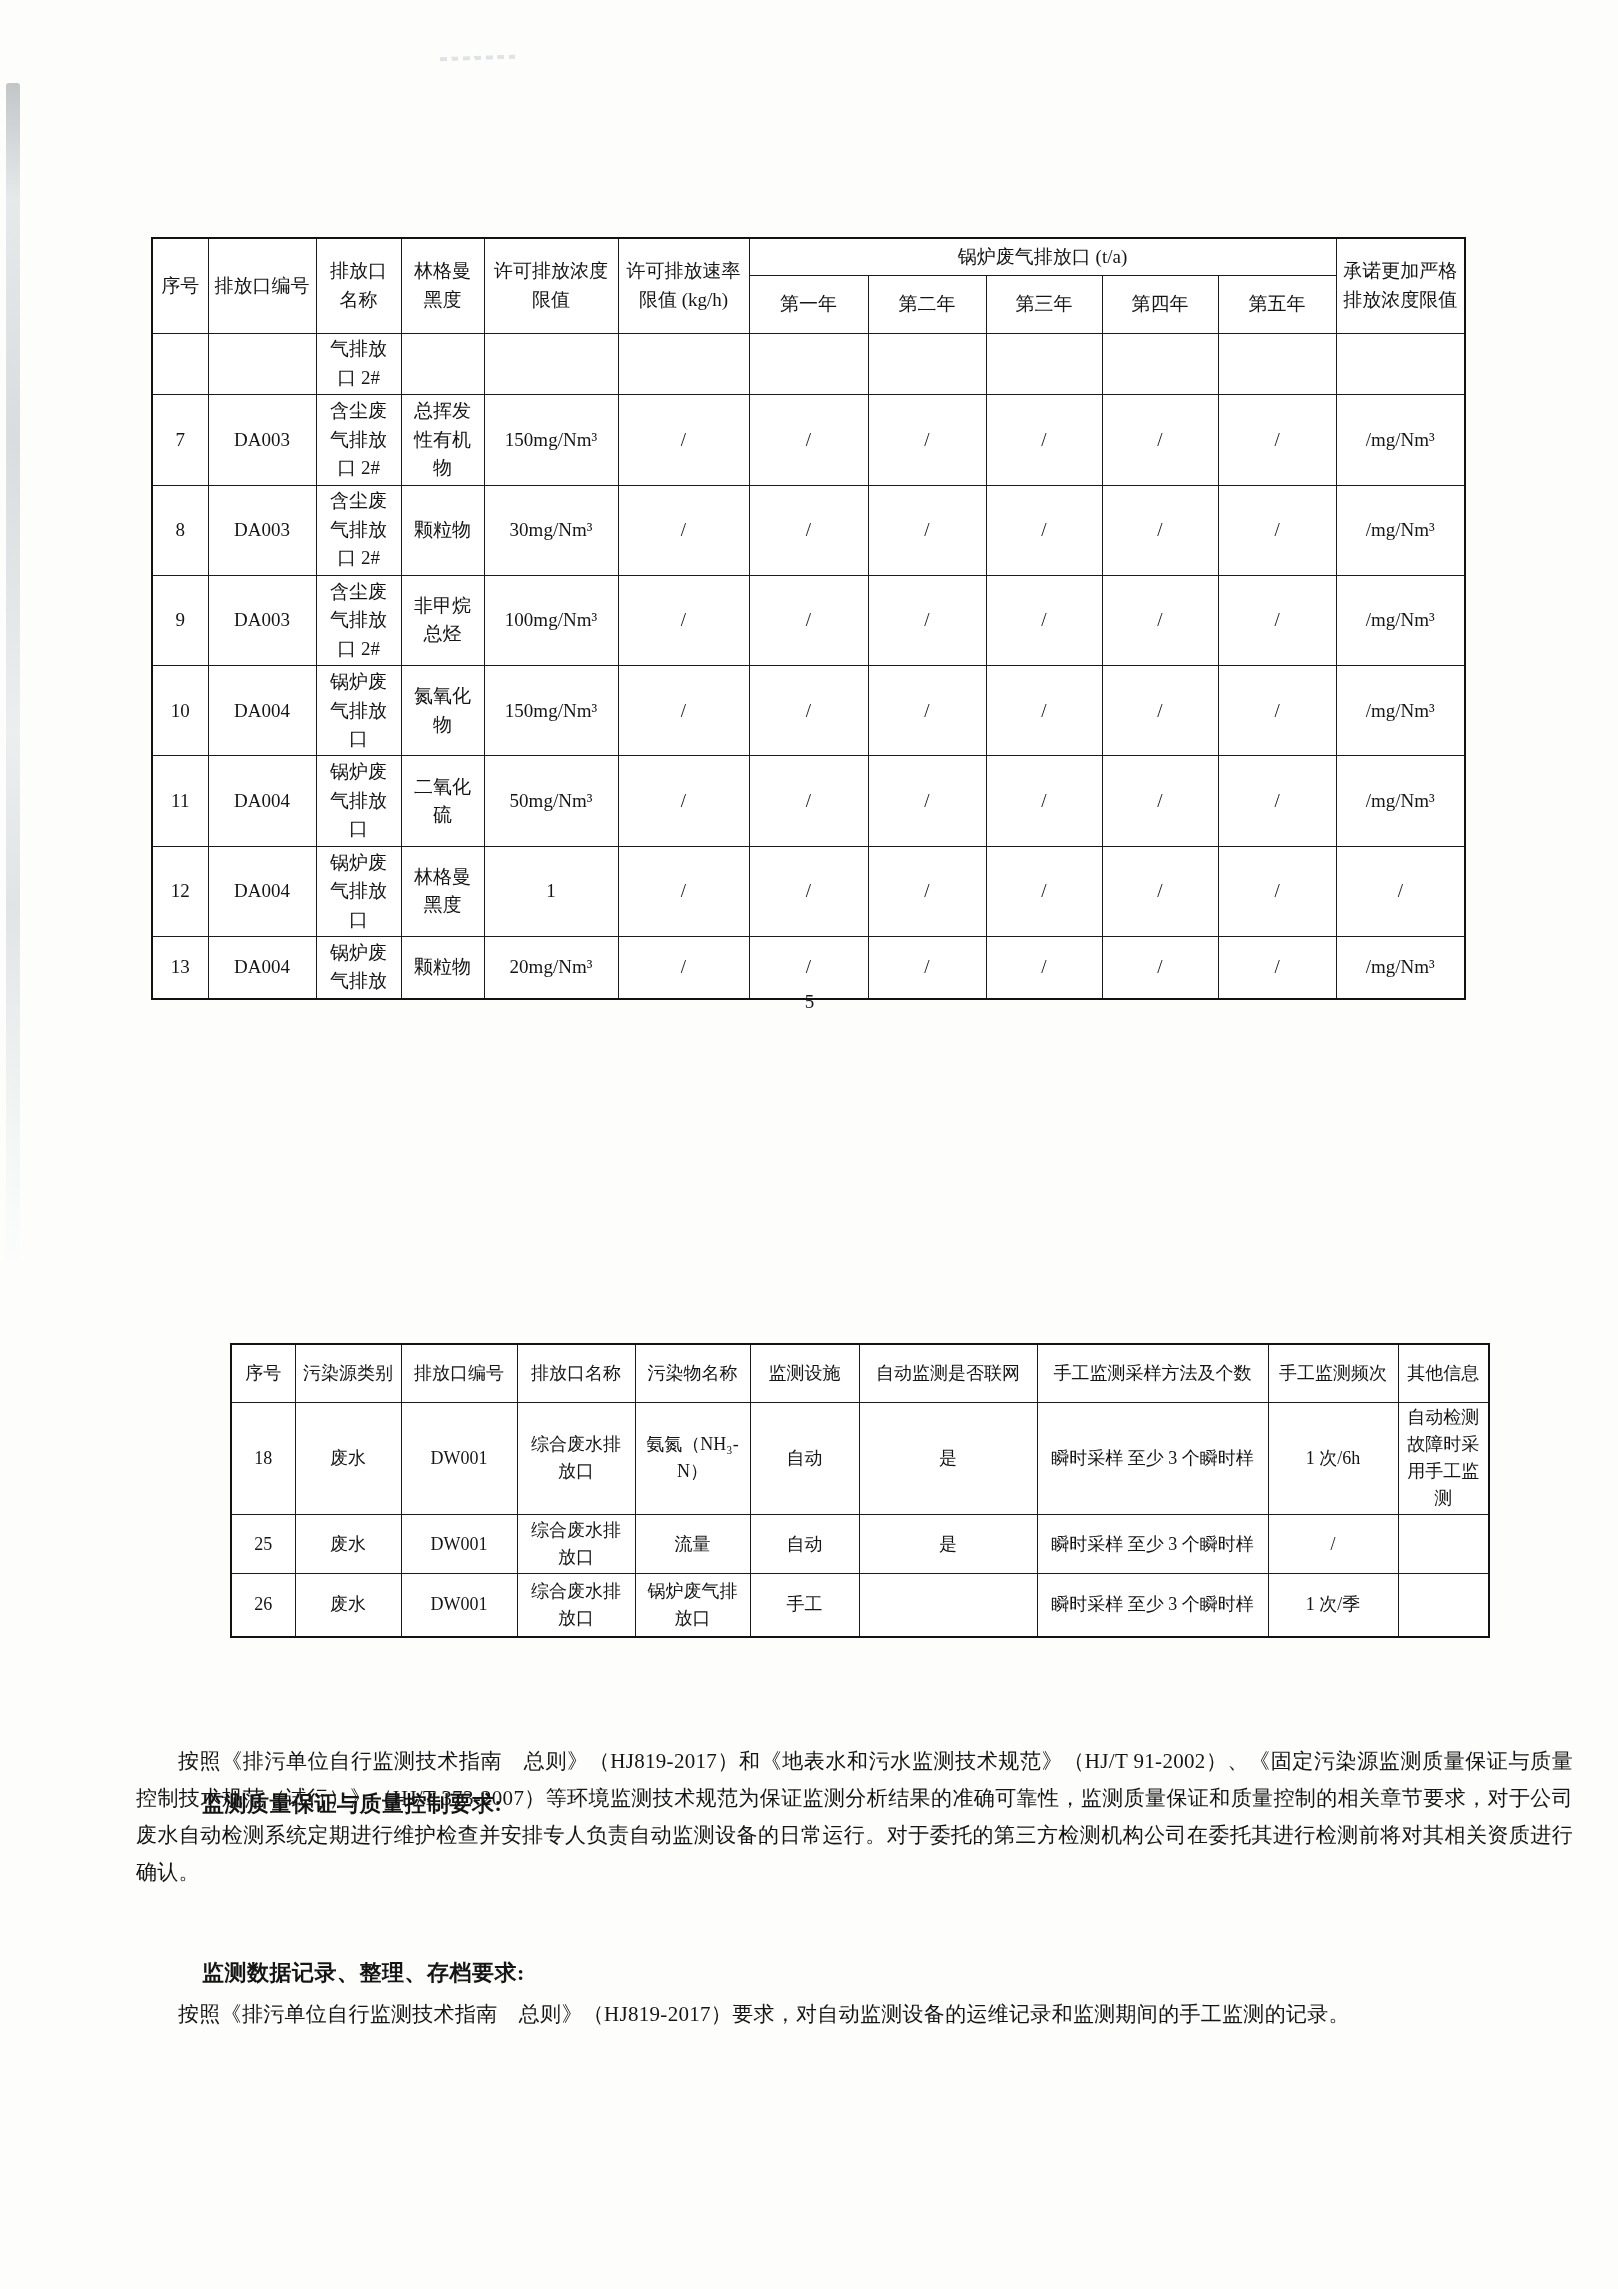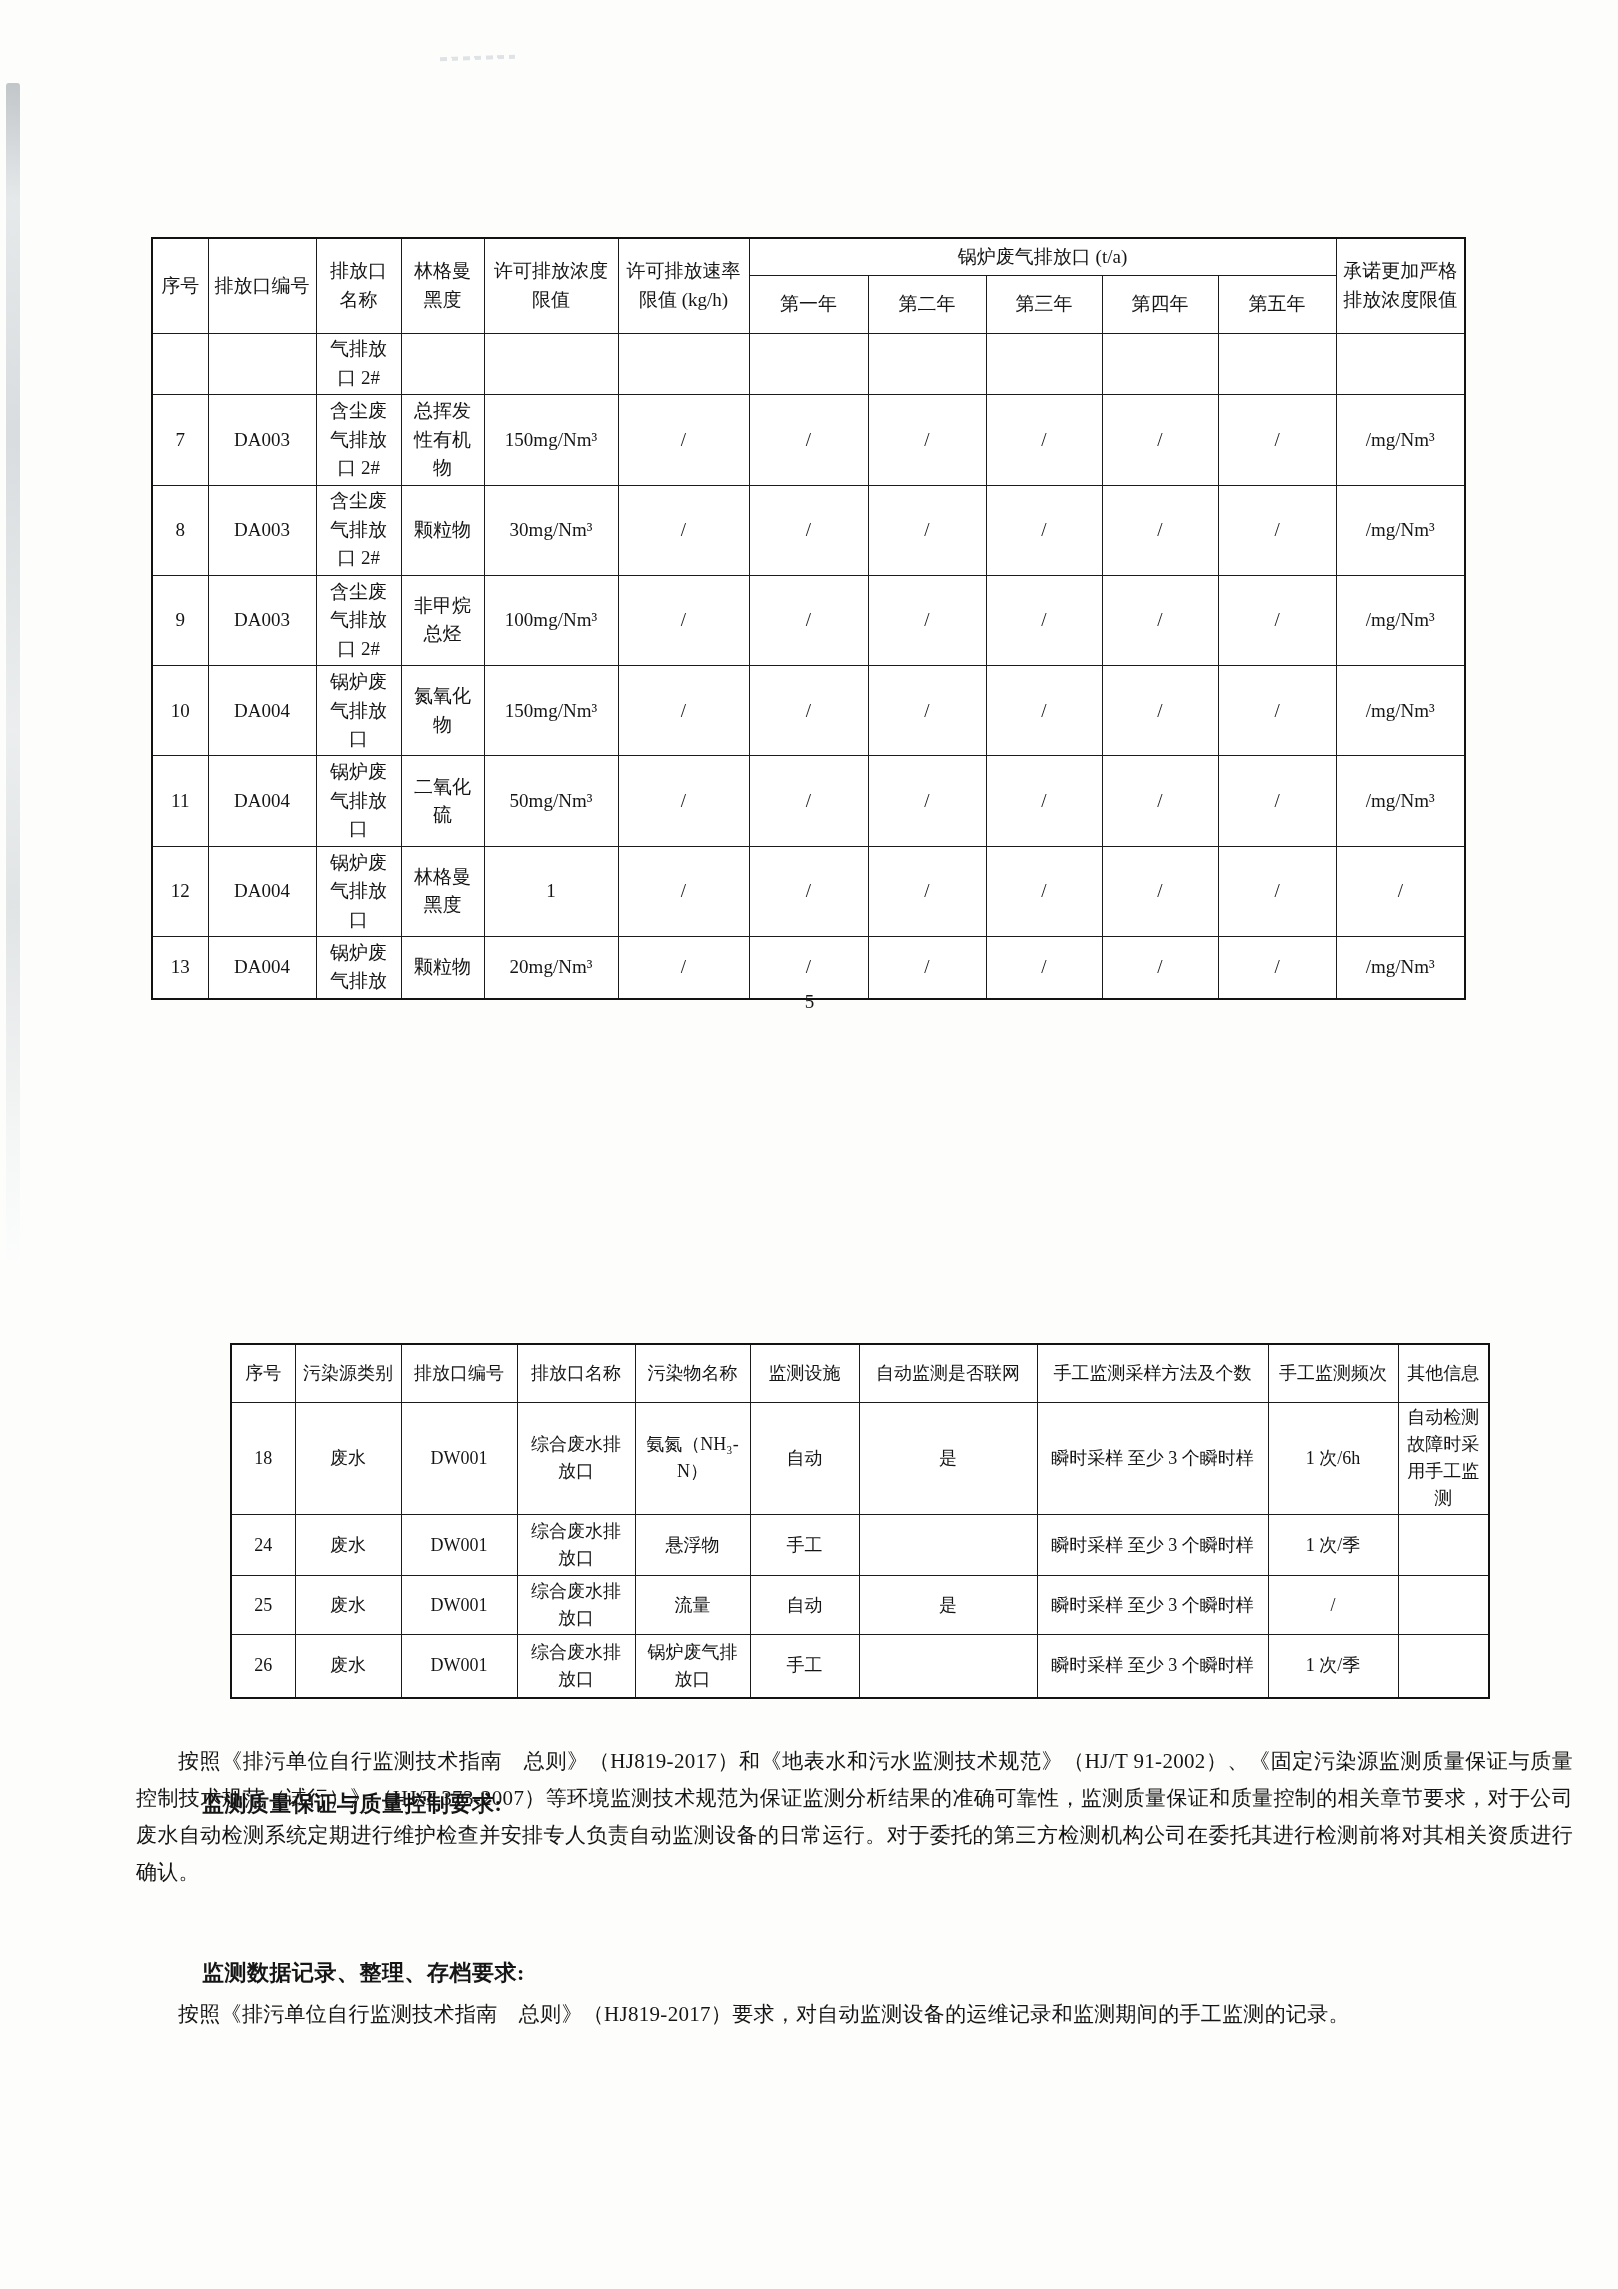--- a/index.html
+++ b/index.html
@@ -230,32 +230,20 @@
           <td>废水</td>
           <td>DW001</td>
           <td>综合废水排放口</td>
           <td>氨氮（NH₃-N）</td>
           <td>自动</td>
           <td>是</td>
           <td>瞬时采样  至少 3 个瞬时样</td>
           <td>1 次/6h</td>
           <td>自动检测故障时采用手工监测</td>
     </tr>
-    <tr style="height:61px">
-      <td>24</td>
-          <td>废水</td>
-          <td>DW001</td>
-          <td>综合废水排放口</td>
-          <td>悬浮物</td>
-          <td>手工</td>
-          <td></td>
-          <td>瞬时采样  至少 3 个瞬时样</td>
-          <td>1 次/季</td>
-          <td></td>
-    </tr>
     <tr style="height:56px">
       <td>25</td>
           <td>废水</td>
           <td>DW001</td>
           <td>综合废水排放口</td>
           <td>流量</td>
           <td>自动</td>
           <td>是</td>
           <td>瞬时采样  至少 3 个瞬时样</td>
           <td>/</td>

